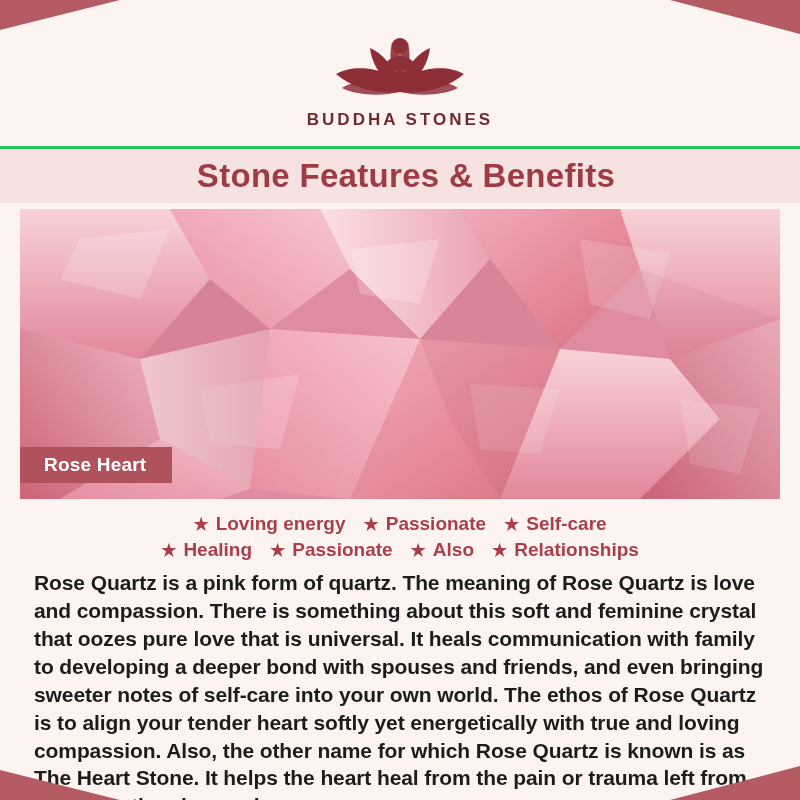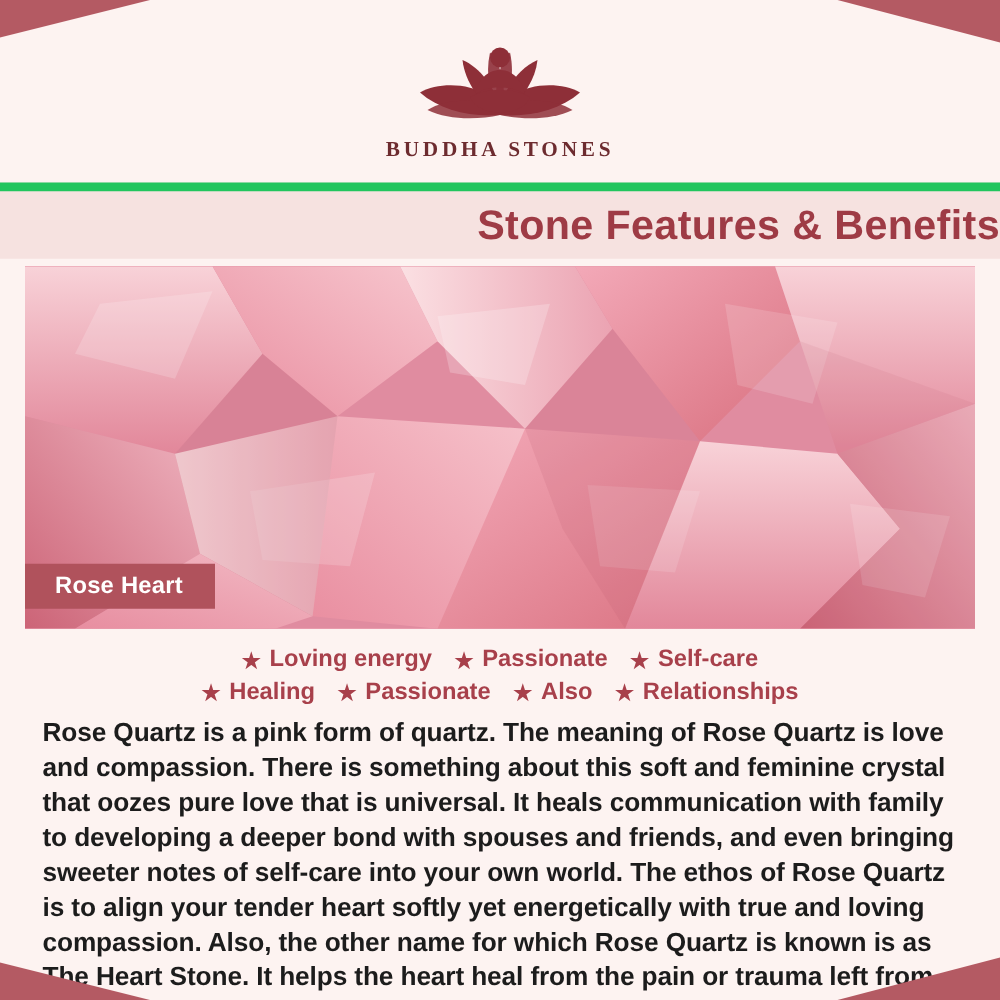--- a/index.html
+++ b/index.html
@@ -68,32 +68,32 @@
     display: flex;
     align-items: center;
     justify-content: center;
   }
   .brand-name {
     margin-top: 2px;
     font-size: 17px;
     letter-spacing: 3px;
     color: #6d2b2f;
     font-weight: 700;
-    font-family: Liberation Serif, serif;
+    font-family: Liberation Sans, sans-serif;
   }
 
   
   .title-band {
     position: relative;
     height: 54px;
     background: #f6e2e0;
     display: flex;
     align-items: center;
-    justify-content: flex-end;
-    border-top: 7px solid #22c55e;
+    justify-content: center;
+    border-top: 3px solid #22c55e;
     padding-left: 12px;
   }
   .title-band .title {
     font-size: 33px;
     font-weight: 700;
     color: #9e3b45;
     letter-spacing: 0.3px;
     font-family: "Liberation Sans", sans-serif;
   }
 

